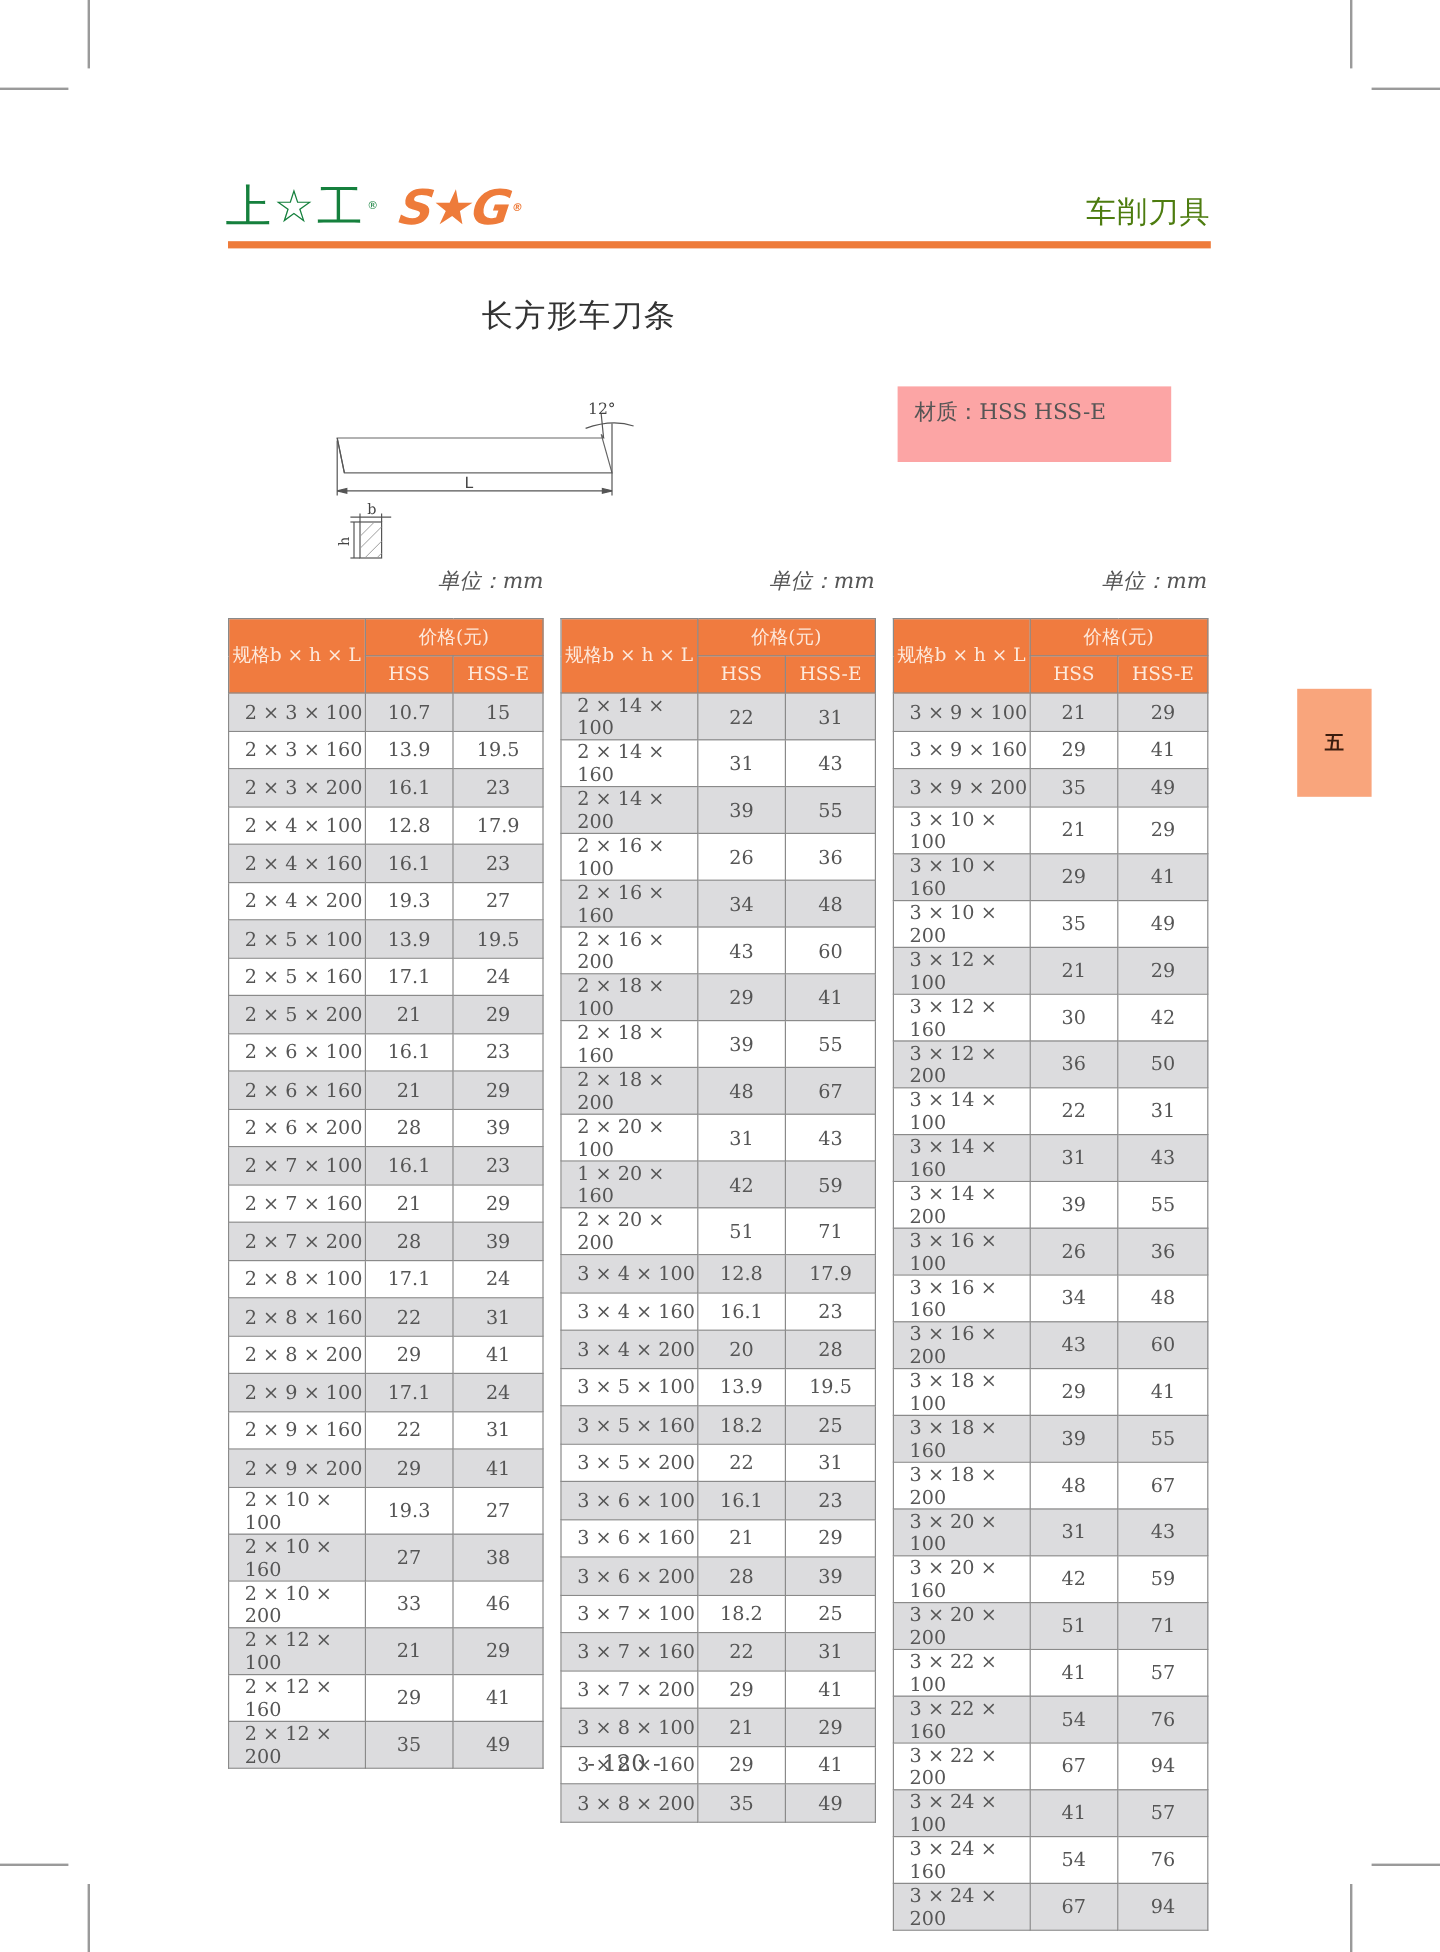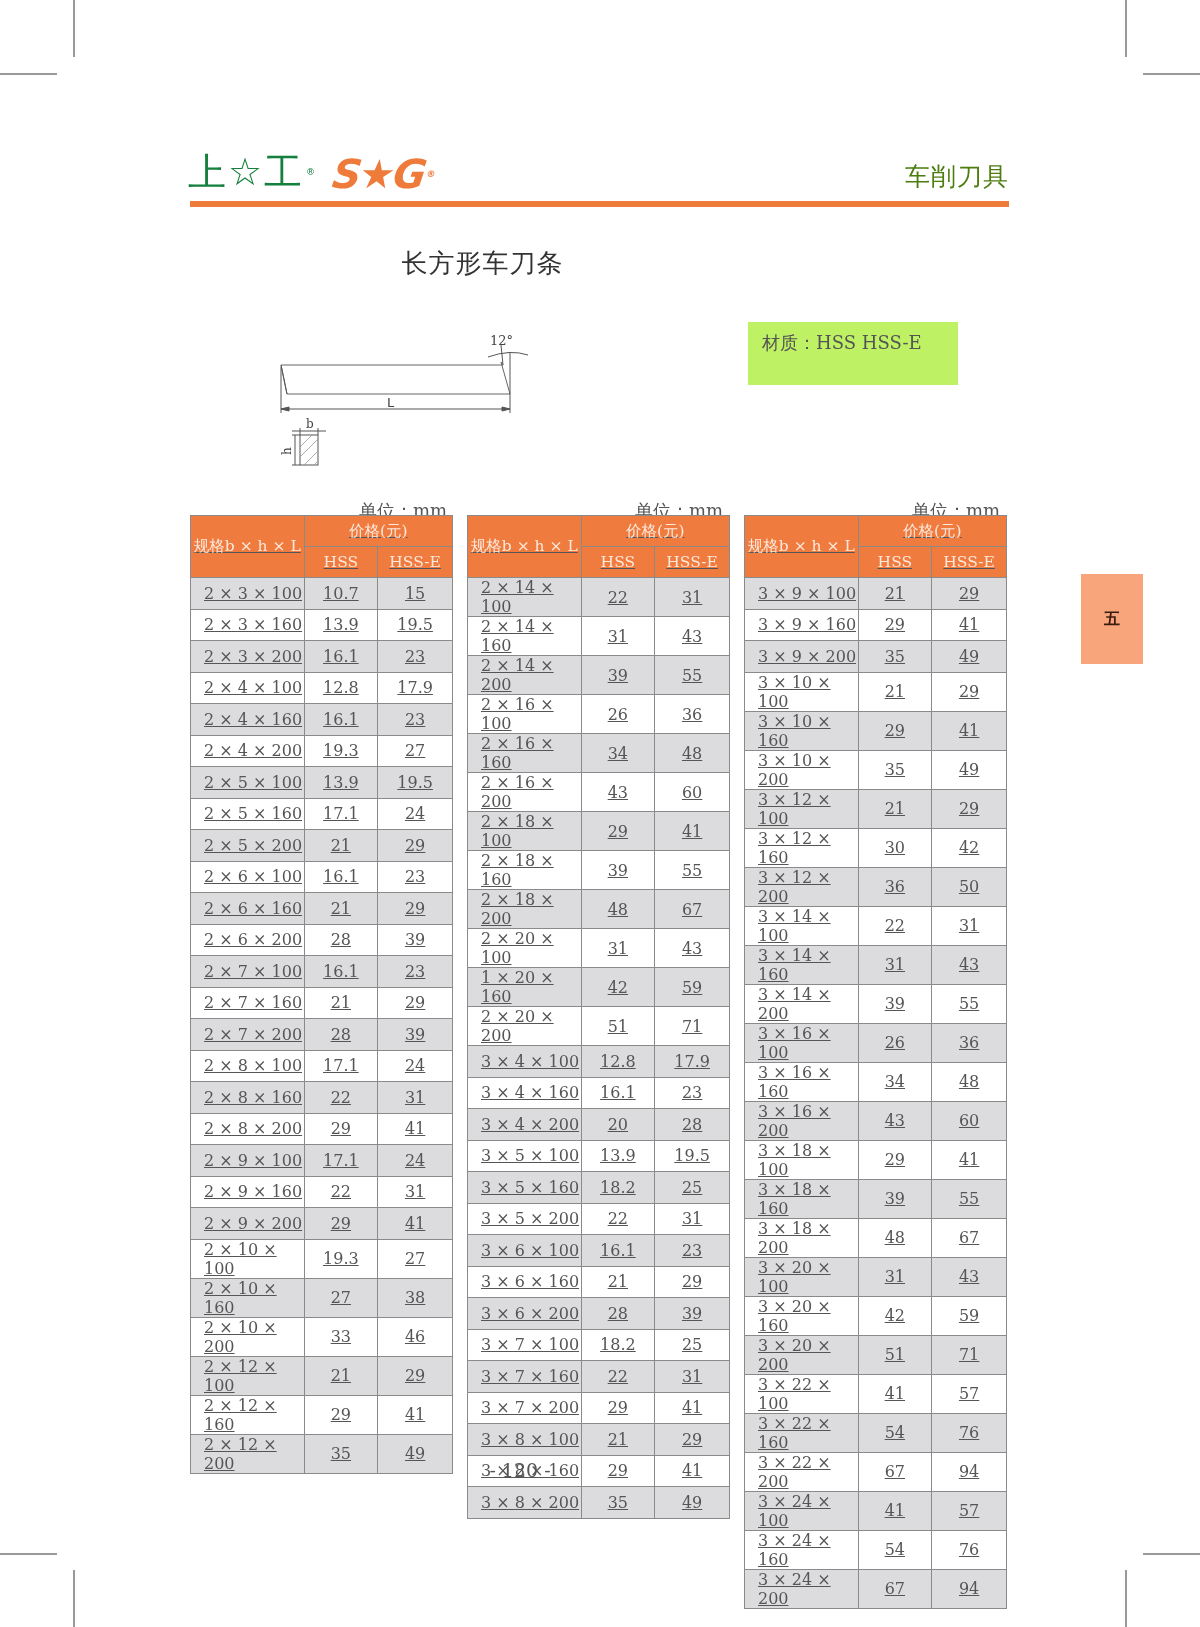--- a/index.html
+++ b/index.html
@@ -7,25 +7,25 @@
          font-family: "DejaVu Serif", "Liberation Serif", serif; color:#444; }
   .crop { position:absolute; background:#9a9a9a; }
   .brand { position:absolute; left:188px; top:150px; height:45px; }
   .brand-cn { position:absolute; left:0; top:0; font-family:"DejaVu Sans", sans-serif; font-size:38px; color:#15803d; letter-spacing:2px; font-weight:normal; line-height:45px; white-space:nowrap; }
   .brand-cn .reg { font-size:9px; vertical-align:bottom; margin-left:2px; }
   .brand-sg { position:absolute; left:145px; top:4px; font-family:"DejaVu Sans", sans-serif; font-weight:bold; font-style:italic; font-size:40px; color:#ee7b3a; line-height:40px; letter-spacing:-2px; transform:skewX(-8deg); }
   .brand-sg .reg { font-size:9px; vertical-align:top; font-style:normal; margin-left:2px; }
   .section-name { position:absolute; right:191px; top:160px; font-family:"DejaVu Sans", sans-serif; font-size:25px; color:#4d7c0f; letter-spacing:1px; }
   .header-rule { position:absolute; left:190px; top:201px; width:819px; height:6px; background:#ee7b3a; }
   .page-title { position:absolute; left:0; width:965px; top:246px; text-align:center; font-family:"DejaVu Sans", sans-serif; font-size:26px; color:#333; letter-spacing:1px; }
-  .material-box { position:absolute; left:748px; top:322px; width:210px; height:63px; background:#bef264; }
+  .material-box { position:absolute; left:748px; top:322px; width:228px; height:63px; background:#fca5a5; }
   .material-box span { position:absolute; left:14px; top:9px; font-size:18px; color:#555; white-space:nowrap; }
   .diagram { position:absolute; left:270px; top:325px; }
-  .unit { position:absolute; top:499px; font-size:18px; color:#555; text-align:center; white-space:nowrap; }
-  table.spec { position:absolute; top:515px; border-collapse:collapse; font-size:16px; color:#555;text-decoration:underline; }
+  .unit { position:absolute; top:472px; font-size:18px; color:#555; text-align:right; white-space:nowrap;font-style:italic; }
+  table.spec { position:absolute; top:515px; border-collapse:collapse; font-size:16px; color:#555; }
   table.spec th { background:#f07b3f; color:#fde9dc; font-weight:normal; border:1px solid #8a8a8a; padding:0; height:30px; font-size:15.5px; }
   table.spec td { border:1px solid #8a8a8a; height:30.5px; padding:0; text-align:center; }
   table.spec td.spec-cell { text-align:left; padding-left:13px; }
   table.spec tr.odd td { background:#dcdcde; }
   table.spec tr.even td { background:#ffffff; }
   .side-tab { position:absolute; left:1081px; top:574px; width:62px; height:90px; background:#f9a57c; display:flex; align-items:center; justify-content:center; font-family:"DejaVu Sans", sans-serif; font-weight:bold; font-size:16px; color:#3a1c0e; }
   .page-number { position:absolute; left:0; width:1040px; top:1459px; text-align:center; font-size:19px; color:#555; }
 </style>
 </head>
 <body>

